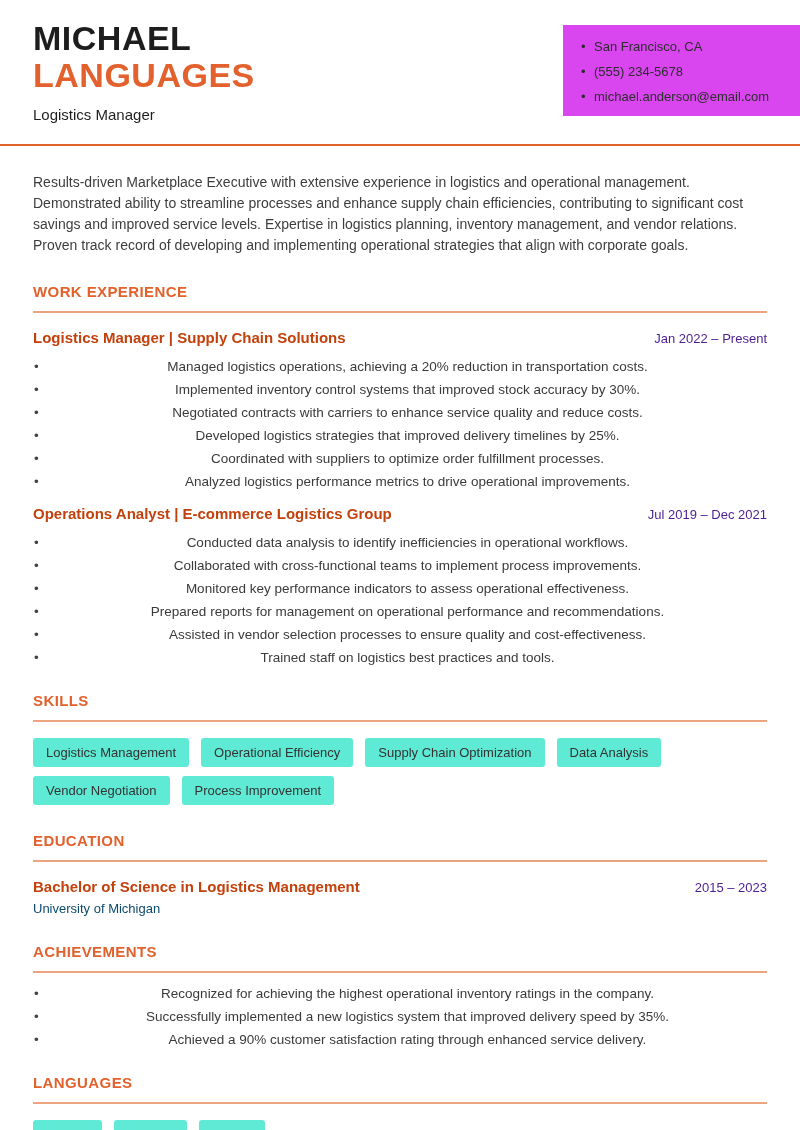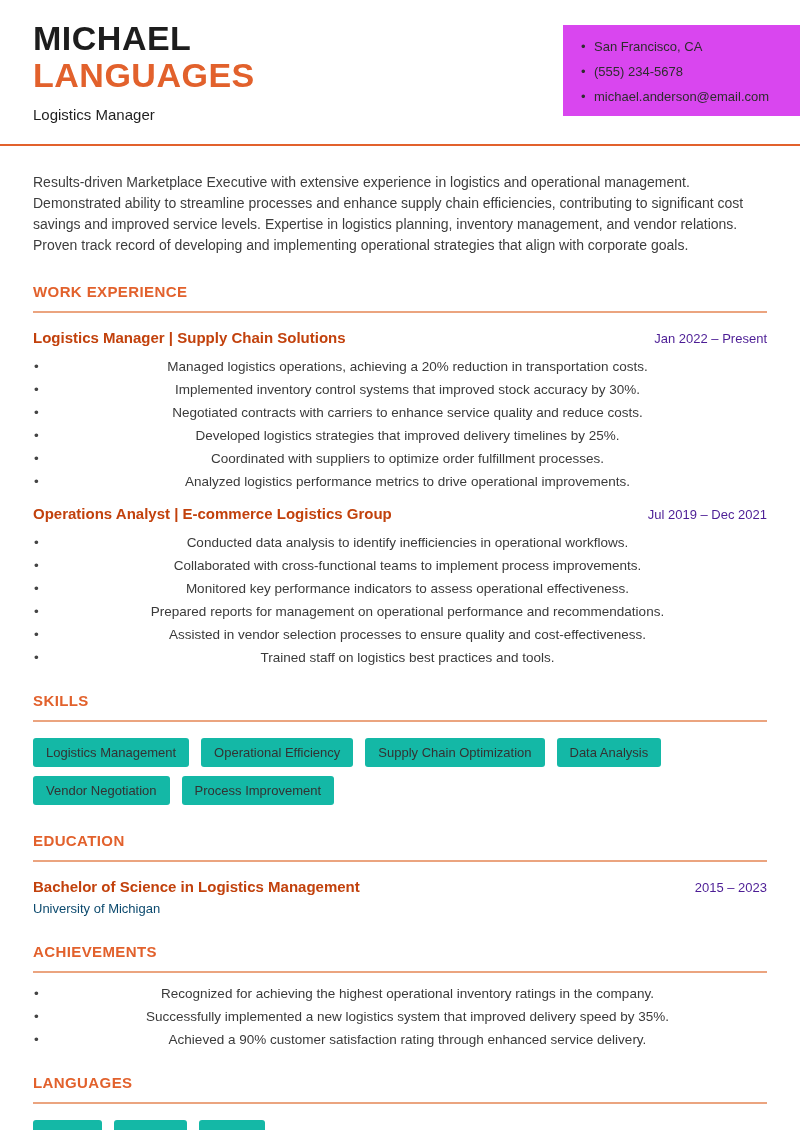--- a/index.html
+++ b/index.html
@@ -128,21 +128,21 @@
   }
 
   
   .tags {
     margin-top: 16px;
     display: flex;
     flex-wrap: wrap;
     gap: 9px 12px;
   }
   .tag {
-    background: #14b8a6;
+    background: #5eead4;
     color: #333333;
     font-size: 13px;
     padding: 7px 13px;
     border-radius: 3px;
     white-space: nowrap;
   }
 </style>
 </head>
 <body>
 

